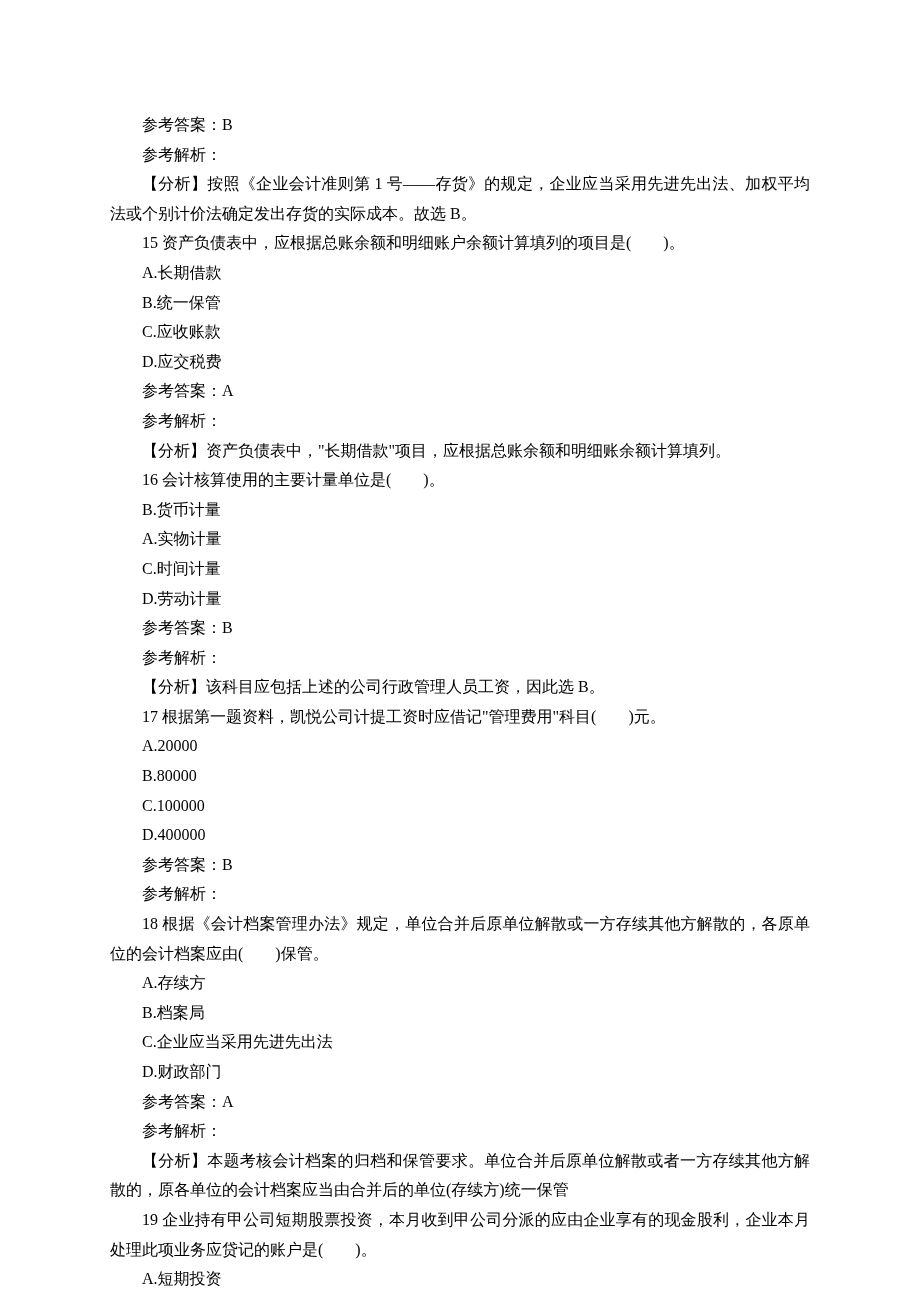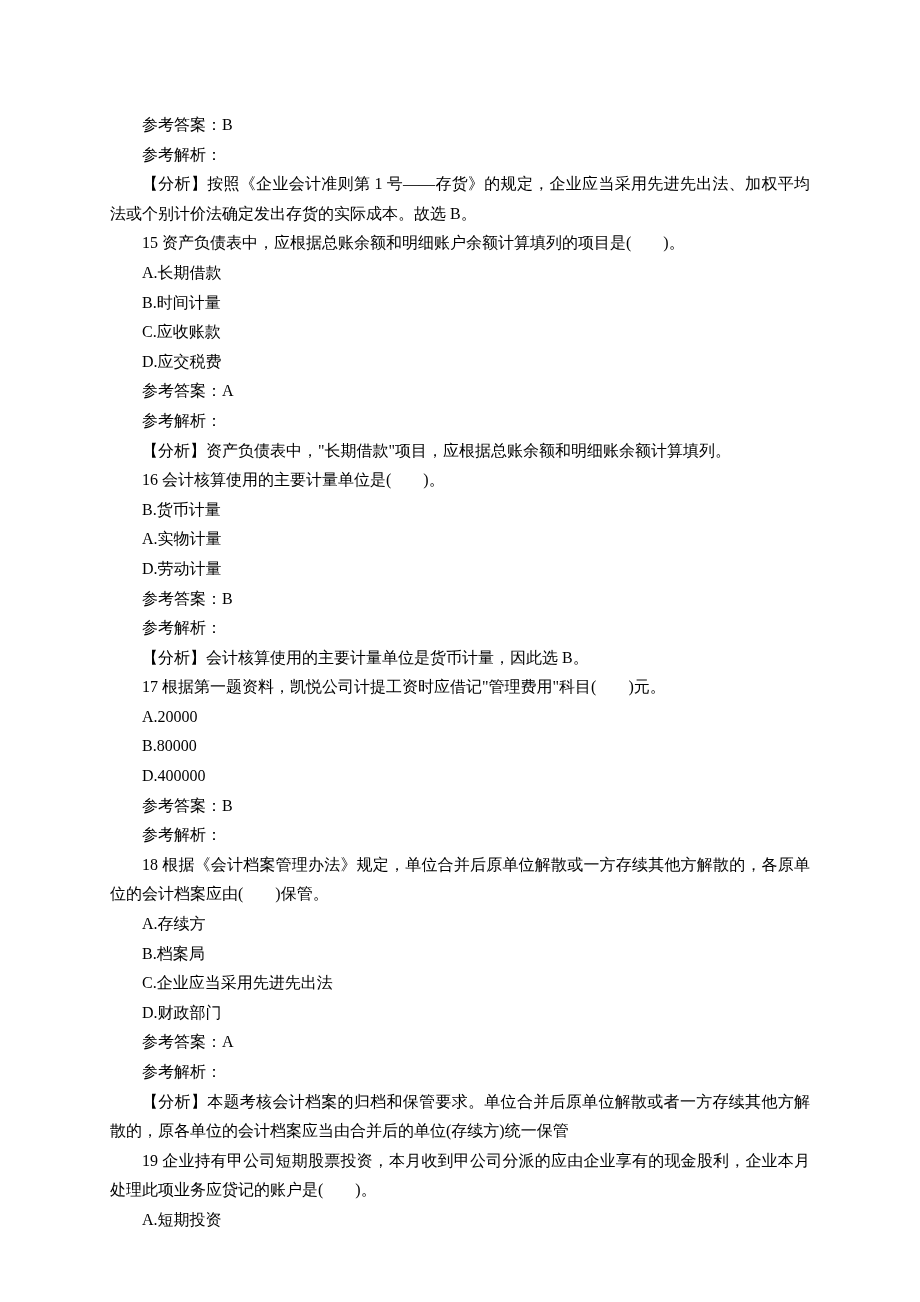--- a/index.html
+++ b/index.html
@@ -23,36 +23,38 @@
   </style>
 </head>
 <body>
 
 <div class="content">
   <p class="para">参考答案：B</p>
   <p class="para">参考解析：</p>
   <p class="para">【分析】按照《企业会计准则第 1 号——存货》的规定，企业应当采用先进先出法、加权平均法或个别计价法确定发出存货的实际成本。故选 B。</p>
   <p class="para">15 资产负债表中，应根据总账余额和明细账户余额计算填列的项目是(　　)。</p>
   <p class="para">A.长期借款</p>
-  <p class="para">B.时间计量</p>
+  <p class="para">B.统一保管</p>
   <p class="para">C.应收账款</p>
   <p class="para">D.应交税费</p>
   <p class="para">参考答案：A</p>
   <p class="para">参考解析：</p>
   <p class="para">【分析】资产负债表中，"长期借款"项目，应根据总账余额和明细账余额计算填列。</p>
   <p class="para">16 会计核算使用的主要计量单位是(　　)。</p>
   <p class="para">B.货币计量</p>
   <p class="para">A.实物计量</p>
+  <p class="para">C.时间计量</p>
   <p class="para">D.劳动计量</p>
   <p class="para">参考答案：B</p>
   <p class="para">参考解析：</p>
-  <p class="para">【分析】会计核算使用的主要计量单位是货币计量，因此选 B。</p>
+  <p class="para">【分析】该科目应包括上述的公司行政管理人员工资，因此选 B。</p>
   <p class="para">17 根据第一题资料，凯悦公司计提工资时应借记"管理费用"科目(　　)元。</p>
   <p class="para">A.20000</p>
   <p class="para">B.80000</p>
+  <p class="para">C.100000</p>
   <p class="para">D.400000</p>
   <p class="para">参考答案：B</p>
   <p class="para">参考解析：</p>
   <p class="para">18 根据《会计档案管理办法》规定，单位合并后原单位解散或一方存续其他方解散的，各原单位的会计档案应由(　　)保管。</p>
   <p class="para">A.存续方</p>
   <p class="para">B.档案局</p>
   <p class="para">C.企业应当采用先进先出法</p>
   <p class="para">D.财政部门</p>
   <p class="para">参考答案：A</p>
   <p class="para">参考解析：</p>

